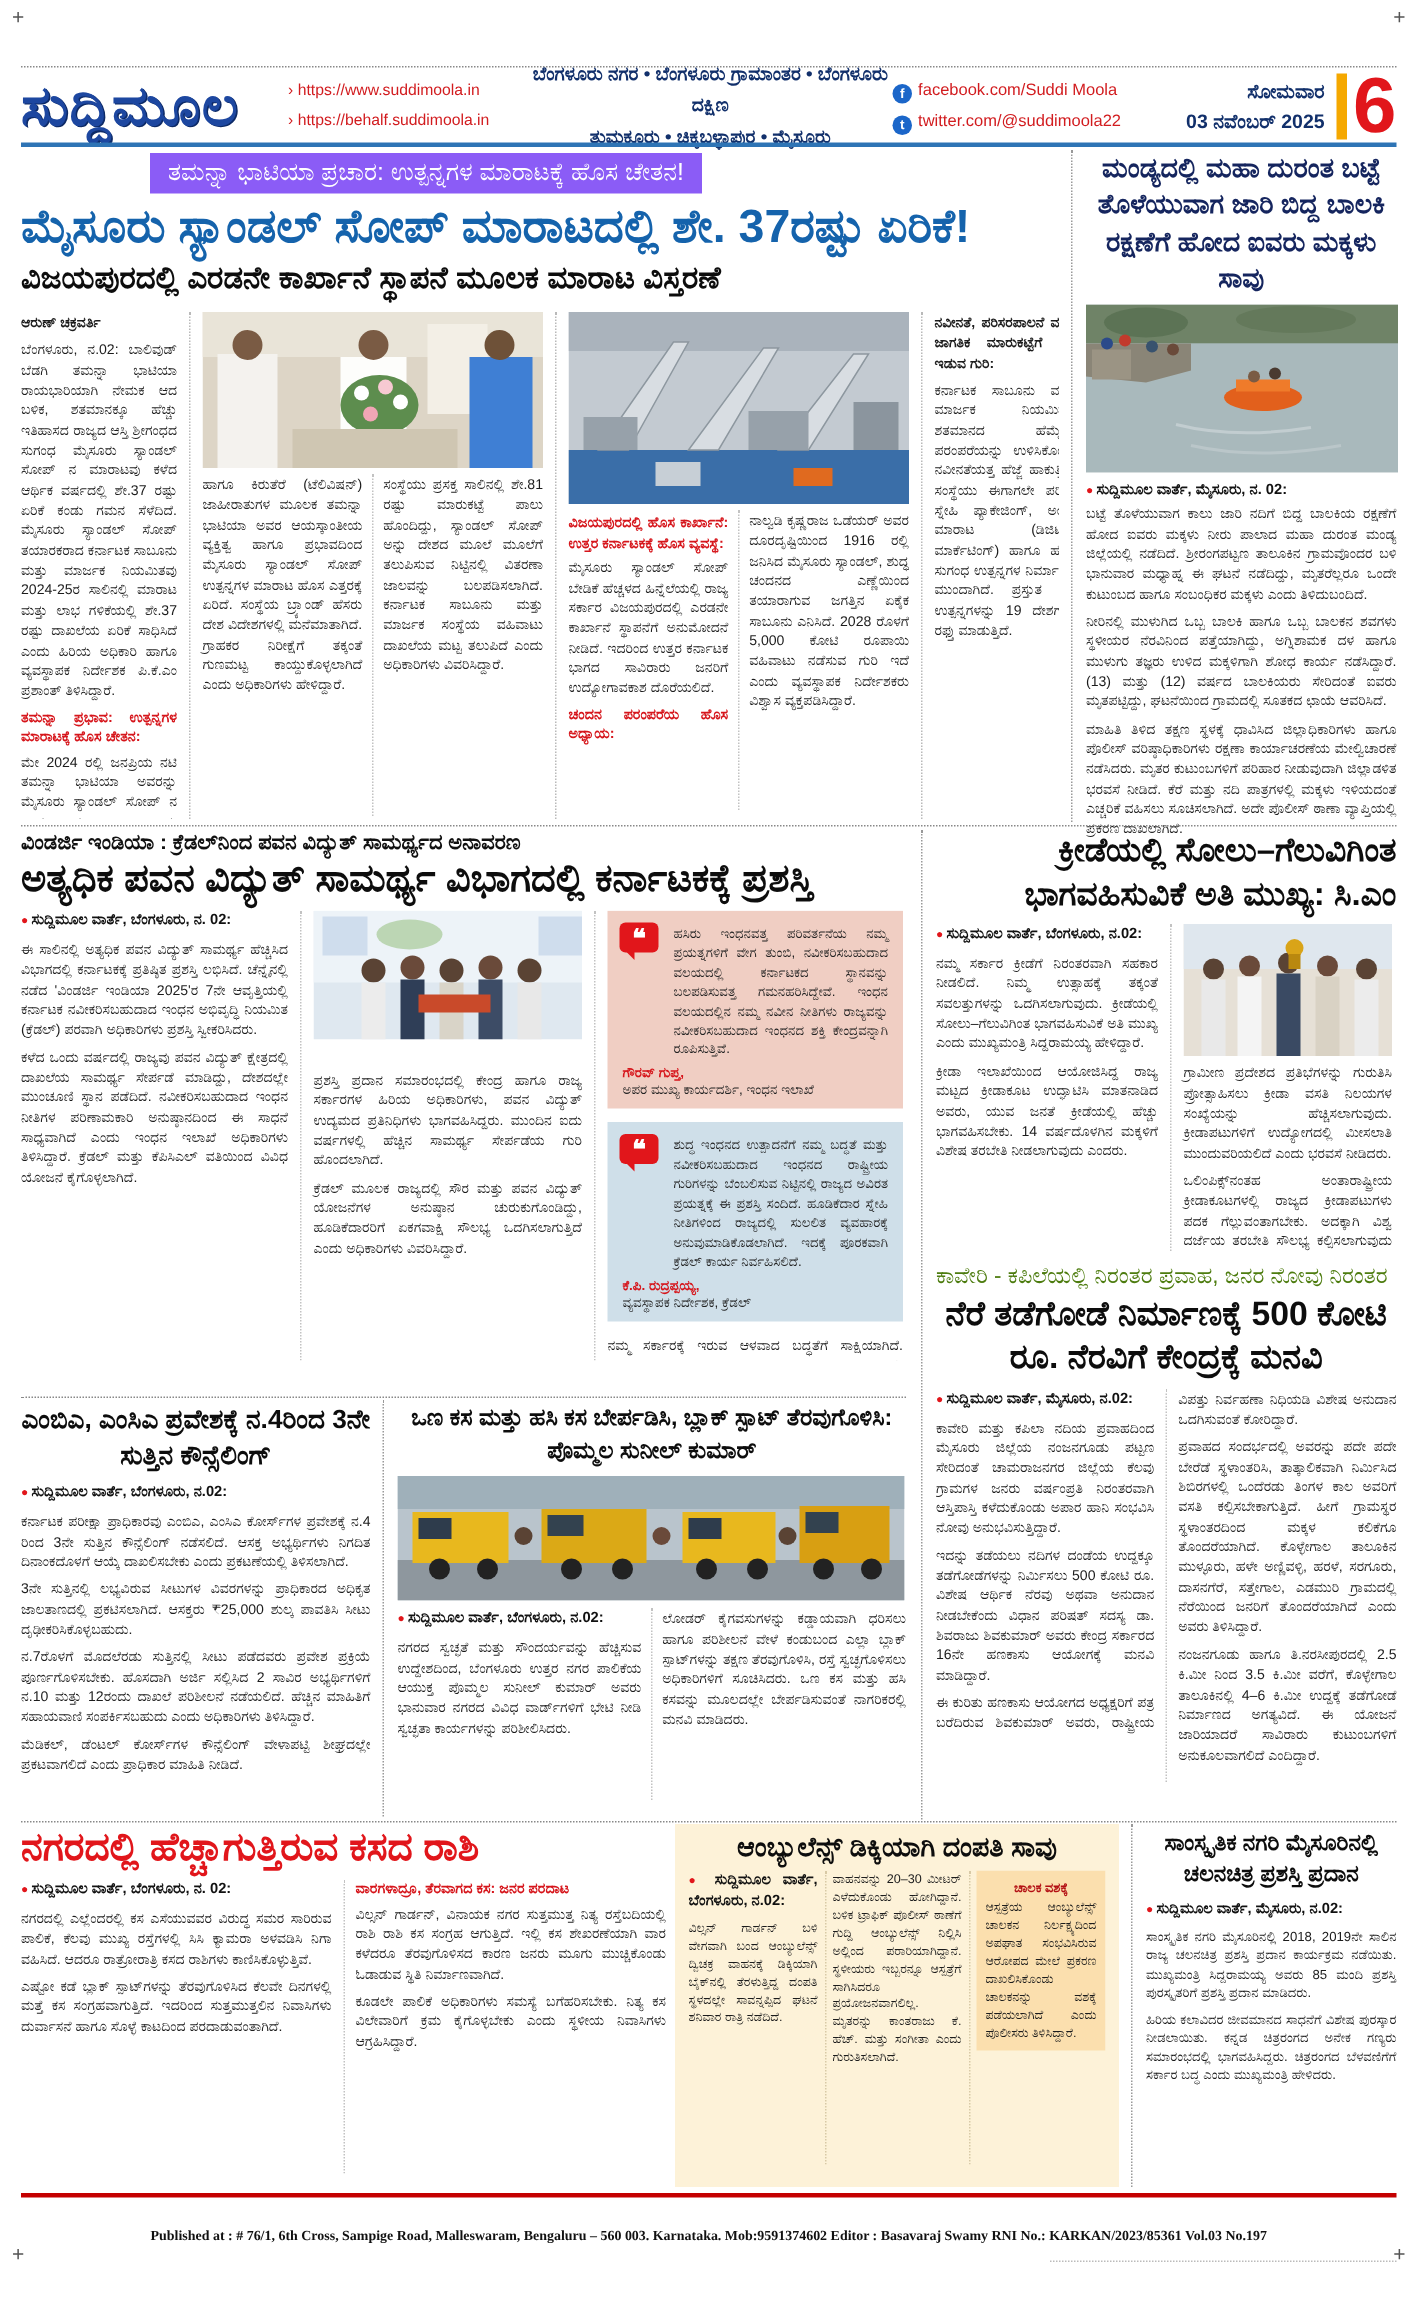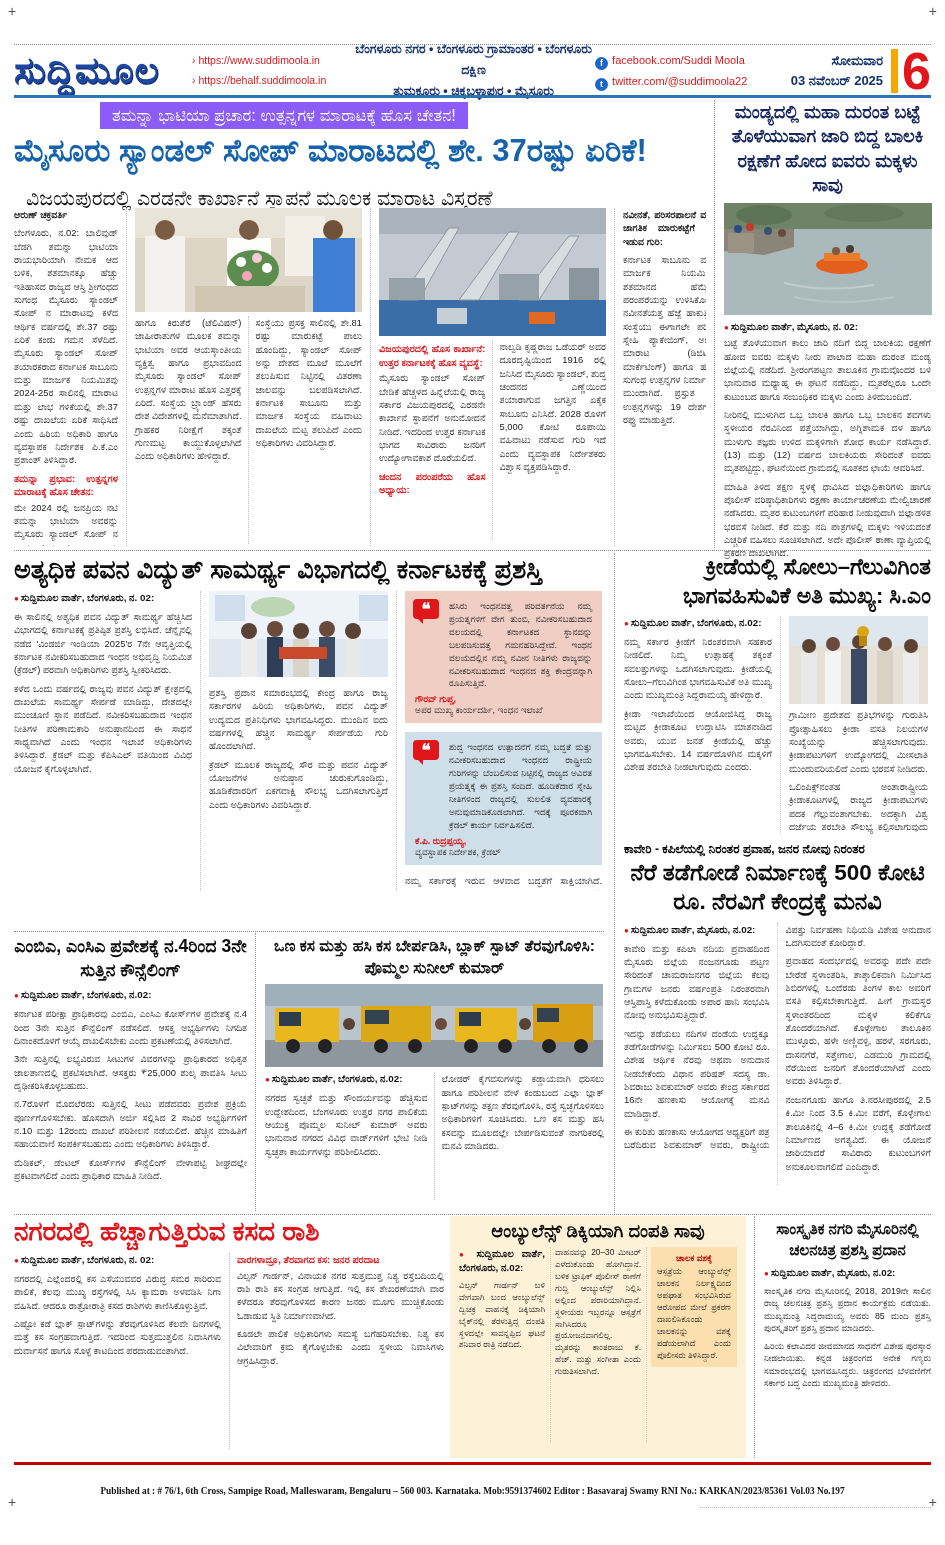--- a/index.html
+++ b/index.html
@@ -25,21 +25,21 @@
   .byline::before{content:"● ";color:#e1161b;font-size:8px;}
   .bodytxt{font-size:9.4px;line-height:1.42;text-align:justify;color:#1c1c1c;}
   .bodytxt p{margin:0 0 5px 0;}
   .red-sub{color:#d6151b;font-weight:bold;font-size:9.6px;margin:2px 0;}
   .photo{display:block;}
   
   .lead{position:absolute;left:14px;top:100px;width:917px;height:450px;}
   .lead-left{position:absolute;left:0;top:0;width:692px;height:448px;}
   .kicker{position:absolute;left:86px;top:2px;background:#8b5cf6;color:#fff;font-size:16.5px;font-weight:normal;padding:4px 12px;}
   .lead-h1{position:absolute;left:0;top:33px;width:692px;font-size:31px;font-weight:bold;color:#1563ac;margin:0;white-space:nowrap;}
-  .lead-h2{position:absolute;left:0;top:74px;width:692px;font-size:20.5px;font-weight:normal;color:#0d0d0d;margin:12px;white-space:nowrap;}
+  .lead-h2{position:absolute;left:0;top:74px;width:692px;font-size:20.5px;font-weight:bold;color:#0d0d0d;margin:0;white-space:nowrap;}
   .lead-body{position:absolute;left:0;top:108px;width:692px;height:338px;display:flex;overflow:hidden;}
   .lead-body > div{overflow:hidden;height:338px;}
   .lead-body > div + div{border-left:1px dotted #b9b9b9;padding-left:8px;margin-left:8px;}
   .lc-a{width:104px;flex:none;}
   .lc-b{width:236px;flex:none;}
   .lc-c{width:236px;flex:none;}
   .lc-d{width:104px;flex:none;}
   .twocol{column-count:2;column-gap:14px;column-rule:1px dotted #c2c2c2;}
   .lead-right{position:absolute;left:700px;top:0;width:217px;height:448px;border-left:1px dotted #999;padding-left:9px;}
   .rescue-h{font-size:18px;font-weight:bold;color:#15255e;text-align:center;line-height:1.35;margin:0 0 6px 0;}
@@ -63,21 +63,21 @@
   .qtext .lead-in{display:block;margin-left:34px;min-height:24px;}
   .qattr{font-size:9px;margin-top:4px;color:#222;}
   .qname{color:#d6151b;font-weight:bold;}
   .mid-right{position:absolute;left:600px;top:0;width:317px;height:660px;border-left:1px dotted #999;padding-left:9px;}
   .cm-h1{font-size:22px;font-weight:bold;color:#0d0d0d;text-align:right;line-height:1.3;margin:0 0 6px 0;}
   .cm-row{display:flex;height:218px;overflow:hidden;}
   .cm-row > div{overflow:hidden;}
   .cm-row > div + div{border-left:1px dotted #c2c2c2;padding-left:8px;margin-left:8px;}
   .cmc{width:148px;flex:none;}
   .flood{margin-top:8px;}
-  .flood-kicker{font-size:12px;font-weight:bold;color:#000000;margin:0 0 2px 0;}
+  .flood-kicker{font-size:15px;font-weight:normal;color:#4d7c0f;margin:0 0 2px 0;}
   .flood-h1{font-size:22.5px;font-weight:bold;color:#0d0d0d;text-align:center;line-height:1.3;margin:0 0 6px 0;}
   .flood-body{column-count:2;column-gap:16px;column-rule:1px dotted #c2c2c2;height:262px;overflow:hidden;}
   
   .lower{position:absolute;left:14px;top:933px;width:590px;height:280px;}
   .mba{position:absolute;left:0;top:0;width:233px;height:278px;overflow:hidden;}
   .mba-h1{font-size:17.5px;font-weight:bold;color:#0d0d0d;text-align:center;line-height:1.35;margin:2px 0 6px 0;}
   .ws{position:absolute;left:241px;top:0;width:349px;height:278px;border-left:1px dotted #999;padding-left:9px;overflow:hidden;}
   .ws-h1{font-size:15.5px;font-weight:bold;color:#0d0d0d;text-align:center;line-height:1.4;margin:2px 0 6px 0;}
   .ws-body{column-count:2;column-gap:14px;column-rule:1px dotted #c2c2c2;height:128px;overflow:hidden;margin-top:5px;}
   
@@ -221,20 +221,21 @@
         <p>ಬಟ್ಟೆ ತೊಳೆಯುವಾಗ ಕಾಲು ಜಾರಿ ನದಿಗೆ ಬಿದ್ದ ಬಾಲಕಿಯ ರಕ್ಷಣೆಗೆ ಹೋದ ಐವರು ಮಕ್ಕಳು ನೀರು ಪಾಲಾದ ಮಹಾ ದುರಂತ ಮಂಡ್ಯ ಜಿಲ್ಲೆಯಲ್ಲಿ ನಡೆದಿದೆ. ಶ್ರೀರಂಗಪಟ್ಟಣ ತಾಲೂಕಿನ ಗ್ರಾಮವೊಂದರ ಬಳಿ ಭಾನುವಾರ ಮಧ್ಯಾಹ್ನ ಈ ಘಟನೆ ನಡೆದಿದ್ದು, ಮೃತರೆಲ್ಲರೂ ಒಂದೇ ಕುಟುಂಬದ ಹಾಗೂ ಸಂಬಂಧಿಕರ ಮಕ್ಕಳು ಎಂದು ತಿಳಿದುಬಂದಿದೆ.</p>
         <p>ನೀರಿನಲ್ಲಿ ಮುಳುಗಿದ ಒಬ್ಬ ಬಾಲಕಿ ಹಾಗೂ ಒಬ್ಬ ಬಾಲಕನ ಶವಗಳು ಸ್ಥಳೀಯರ ನೆರವಿನಿಂದ ಪತ್ತೆಯಾಗಿದ್ದು, ಅಗ್ನಿಶಾಮಕ ದಳ ಹಾಗೂ ಮುಳುಗು ತಜ್ಞರು ಉಳಿದ ಮಕ್ಕಳಿಗಾಗಿ ಶೋಧ ಕಾರ್ಯ ನಡೆಸಿದ್ದಾರೆ. (13) ಮತ್ತು (12) ವರ್ಷದ ಬಾಲಕಿಯರು ಸೇರಿದಂತೆ ಐವರು ಮೃತಪಟ್ಟಿದ್ದು, ಘಟನೆಯಿಂದ ಗ್ರಾಮದಲ್ಲಿ ಸೂತಕದ ಛಾಯೆ ಆವರಿಸಿದೆ.</p>
         <p>ಮಾಹಿತಿ ತಿಳಿದ ತಕ್ಷಣ ಸ್ಥಳಕ್ಕೆ ಧಾವಿಸಿದ ಜಿಲ್ಲಾಧಿಕಾರಿಗಳು ಹಾಗೂ ಪೊಲೀಸ್ ವರಿಷ್ಠಾಧಿಕಾರಿಗಳು ರಕ್ಷಣಾ ಕಾರ್ಯಾಚರಣೆಯ ಮೇಲ್ವಿಚಾರಣೆ ನಡೆಸಿದರು. ಮೃತರ ಕುಟುಂಬಗಳಿಗೆ ಪರಿಹಾರ ನೀಡುವುದಾಗಿ ಜಿಲ್ಲಾಡಳಿತ ಭರವಸೆ ನೀಡಿದೆ. ಕೆರೆ ಮತ್ತು ನದಿ ಪಾತ್ರಗಳಲ್ಲಿ ಮಕ್ಕಳು ಇಳಿಯದಂತೆ ಎಚ್ಚರಿಕೆ ವಹಿಸಲು ಸೂಚಿಸಲಾಗಿದೆ. ಅದೇ ಪೊಲೀಸ್ ಠಾಣಾ ವ್ಯಾಪ್ತಿಯಲ್ಲಿ ಪ್ರಕರಣ ದಾಖಲಾಗಿದೆ.</p>
       </div>
     </div>
   </div>
   <div class="dotted-h" style="left:14px;right:14px;top:550px;"></div>
 
   <div class="mid">
     <div class="mid-left">
+      <div class="win-kicker">ವಿಂಡರ್ಜಿ ಇಂಡಿಯಾ : ಕ್ರೆಡಲ್‌ನಿಂದ ಪವನ ವಿದ್ಯುತ್ ಸಾಮರ್ಥ್ಯದ ಅನಾವರಣ</div>
       <h2 class="win-h1">ಅತ್ಯಧಿಕ ಪವನ ವಿದ್ಯುತ್ ಸಾಮರ್ಥ್ಯ ವಿಭಾಗದಲ್ಲಿ ಕರ್ನಾಟಕಕ್ಕೆ ಪ್ರಶಸ್ತಿ</h2>
       <div class="win-row">
         <div class="wc1 bodytxt">
           <p class="byline">ಸುದ್ದಿಮೂಲ ವಾರ್ತೆ, ಬೆಂಗಳೂರು, ನ. 02:</p>
           <p>ಈ ಸಾಲಿನಲ್ಲಿ ಅತ್ಯಧಿಕ ಪವನ ವಿದ್ಯುತ್ ಸಾಮರ್ಥ್ಯ ಹೆಚ್ಚಿಸಿದ ವಿಭಾಗದಲ್ಲಿ ಕರ್ನಾಟಕಕ್ಕೆ ಪ್ರತಿಷ್ಠಿತ ಪ್ರಶಸ್ತಿ ಲಭಿಸಿದೆ. ಚೆನ್ನೈನಲ್ಲಿ ನಡೆದ 'ವಿಂಡರ್ಜಿ ಇಂಡಿಯಾ 2025'ರ 7ನೇ ಆವೃತ್ತಿಯಲ್ಲಿ ಕರ್ನಾಟಕ ನವೀಕರಿಸಬಹುದಾದ ಇಂಧನ ಅಭಿವೃದ್ಧಿ ನಿಯಮಿತ (ಕ್ರೆಡಲ್) ಪರವಾಗಿ ಅಧಿಕಾರಿಗಳು ಪ್ರಶಸ್ತಿ ಸ್ವೀಕರಿಸಿದರು.</p>
           <p>ಕಳೆದ ಒಂದು ವರ್ಷದಲ್ಲಿ ರಾಜ್ಯವು ಪವನ ವಿದ್ಯುತ್ ಕ್ಷೇತ್ರದಲ್ಲಿ ದಾಖಲೆಯ ಸಾಮರ್ಥ್ಯ ಸೇರ್ಪಡೆ ಮಾಡಿದ್ದು, ದೇಶದಲ್ಲೇ ಮುಂಚೂಣಿ ಸ್ಥಾನ ಪಡೆದಿದೆ. ನವೀಕರಿಸಬಹುದಾದ ಇಂಧನ ನೀತಿಗಳ ಪರಿಣಾಮಕಾರಿ ಅನುಷ್ಠಾನದಿಂದ ಈ ಸಾಧನೆ ಸಾಧ್ಯವಾಗಿದೆ ಎಂದು ಇಂಧನ ಇಲಾಖೆ ಅಧಿಕಾರಿಗಳು ತಿಳಿಸಿದ್ದಾರೆ. ಕ್ರೆಡಲ್ ಮತ್ತು ಕೆಪಿಸಿಎಲ್ ವತಿಯಿಂದ ವಿವಿಧ ಯೋಜನೆ ಕೈಗೊಳ್ಳಲಾಗಿದೆ.</p>
         </div>
         <div class="wc2">
           <svg class="photo" width="188" height="86" viewBox="0 0 188 86">
             <rect width="188" height="86" fill="#dfe8f0"></rect>
@@ -247,21 +248,21 @@
             <circle cx="66" cy="38" r="8" fill="#6a4a3a"></circle>
               <rect x="58" y="46" width="16" height="40" fill="#2f3e57"></rect>
             <circle cx="92" cy="40" r="8" fill="#5a4334"></circle>
               <rect x="84" y="48" width="16" height="38" fill="#d9d4c8"></rect>
             <circle cx="118" cy="38" r="8" fill="#6a4a3a"></circle>
               <rect x="110" y="46" width="16" height="40" fill="#3d4c66"></rect>
             <circle cx="144" cy="40" r="8" fill="#5a4334"></circle>
               <rect x="136" y="48" width="16" height="38" fill="#e8e8e8"></rect>
             <rect x="70" y="56" width="48" height="12" fill="#c94a2a"></rect>
           </svg>
-          <div class="bodytxt" style="margin-top:9px;">
+          <div class="bodytxt" style="margin-top:20px;">
             <p>ಪ್ರಶಸ್ತಿ ಪ್ರದಾನ ಸಮಾರಂಭದಲ್ಲಿ ಕೇಂದ್ರ ಹಾಗೂ ರಾಜ್ಯ ಸರ್ಕಾರಗಳ ಹಿರಿಯ ಅಧಿಕಾರಿಗಳು, ಪವನ ವಿದ್ಯುತ್ ಉದ್ಯಮದ ಪ್ರತಿನಿಧಿಗಳು ಭಾಗವಹಿಸಿದ್ದರು. ಮುಂದಿನ ಐದು ವರ್ಷಗಳಲ್ಲಿ ಹೆಚ್ಚಿನ ಸಾಮರ್ಥ್ಯ ಸೇರ್ಪಡೆಯ ಗುರಿ ಹೊಂದಲಾಗಿದೆ.</p>
             <p>ಕ್ರೆಡಲ್ ಮೂಲಕ ರಾಜ್ಯದಲ್ಲಿ ಸೌರ ಮತ್ತು ಪವನ ವಿದ್ಯುತ್ ಯೋಜನೆಗಳ ಅನುಷ್ಠಾನ ಚುರುಕುಗೊಂಡಿದ್ದು, ಹೂಡಿಕೆದಾರರಿಗೆ ಏಕಗವಾಕ್ಷಿ ಸೌಲಭ್ಯ ಒದಗಿಸಲಾಗುತ್ತಿದೆ ಎಂದು ಅಧಿಕಾರಿಗಳು ವಿವರಿಸಿದ್ದಾರೆ.</p>
           </div>
         </div>
         <div class="wc3">
           <div class="quote pink">
             <div class="qicon">❝</div>
             <div class="qtext">
                 <span class="lead-in">ಹಸಿರು ಇಂಧನವತ್ತ ಪರಿವರ್ತನೆಯ ನಮ್ಮ ಪ್ರಯತ್ನಗಳಿಗೆ ವೇಗ ತುಂಬಿ, ನವೀಕರಿಸಬಹುದಾದ ವಲಯದಲ್ಲಿ ಕರ್ನಾಟಕದ ಸ್ಥಾನವನ್ನು ಬಲಪಡಿಸುವತ್ತ ಗಮನಹರಿಸಿದ್ದೇವೆ. ಇಂಧನ ವಲಯದಲ್ಲಿನ ನಮ್ಮ ನವೀನ ನೀತಿಗಳು ರಾಜ್ಯವನ್ನು ನವೀಕರಿಸಬಹುದಾದ ಇಂಧನದ ಶಕ್ತಿ ಕೇಂದ್ರವನ್ನಾಗಿ ರೂಪಿಸುತ್ತಿವೆ.</span>
               </div>

